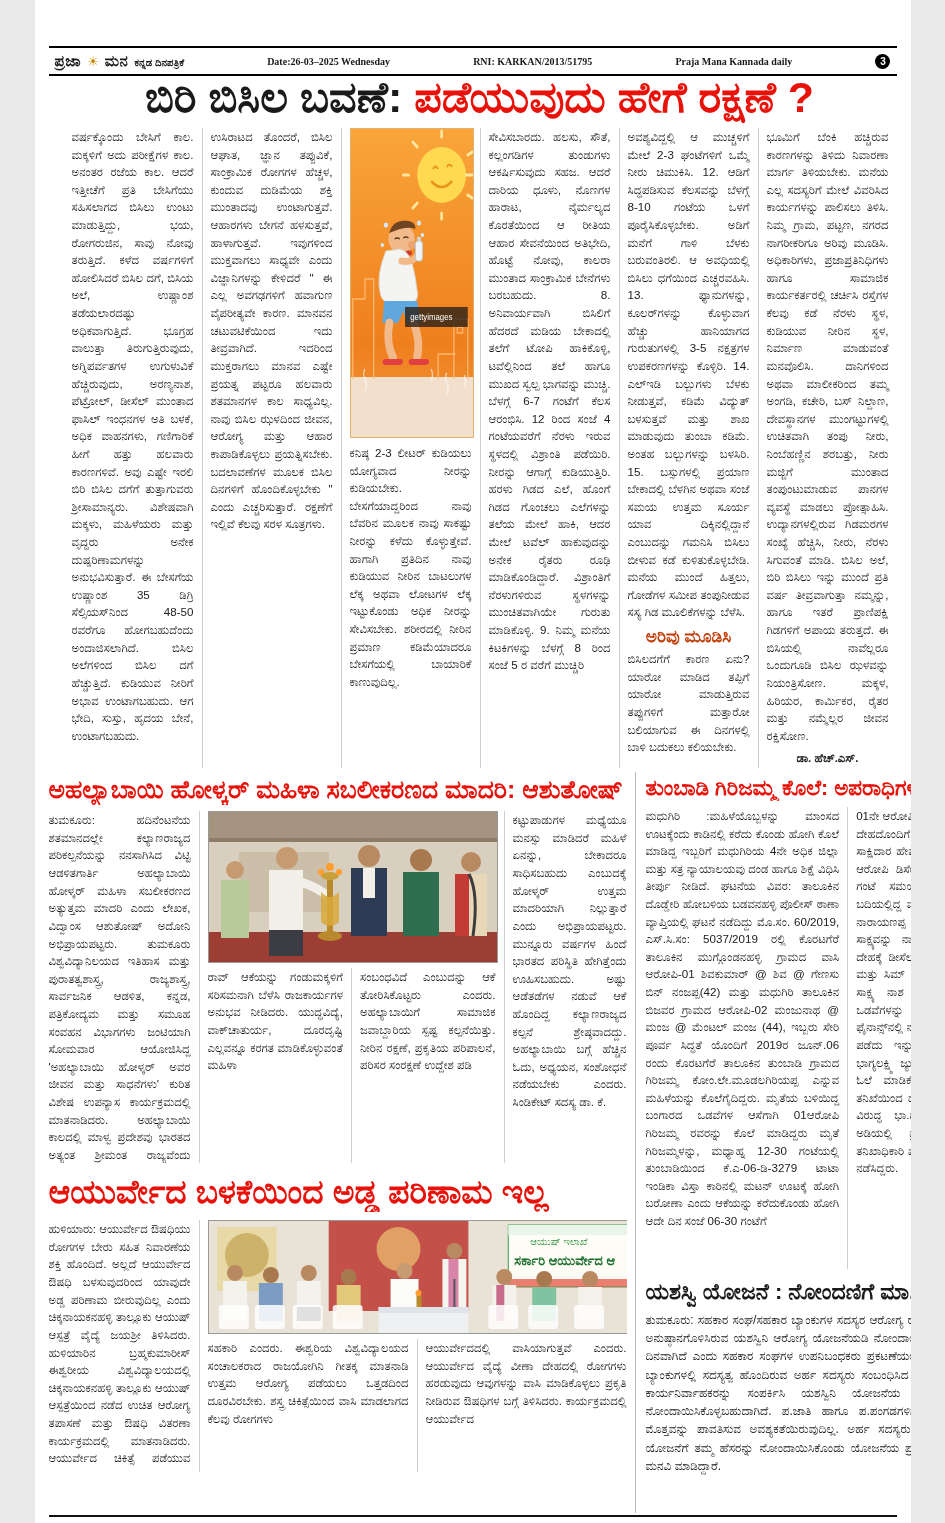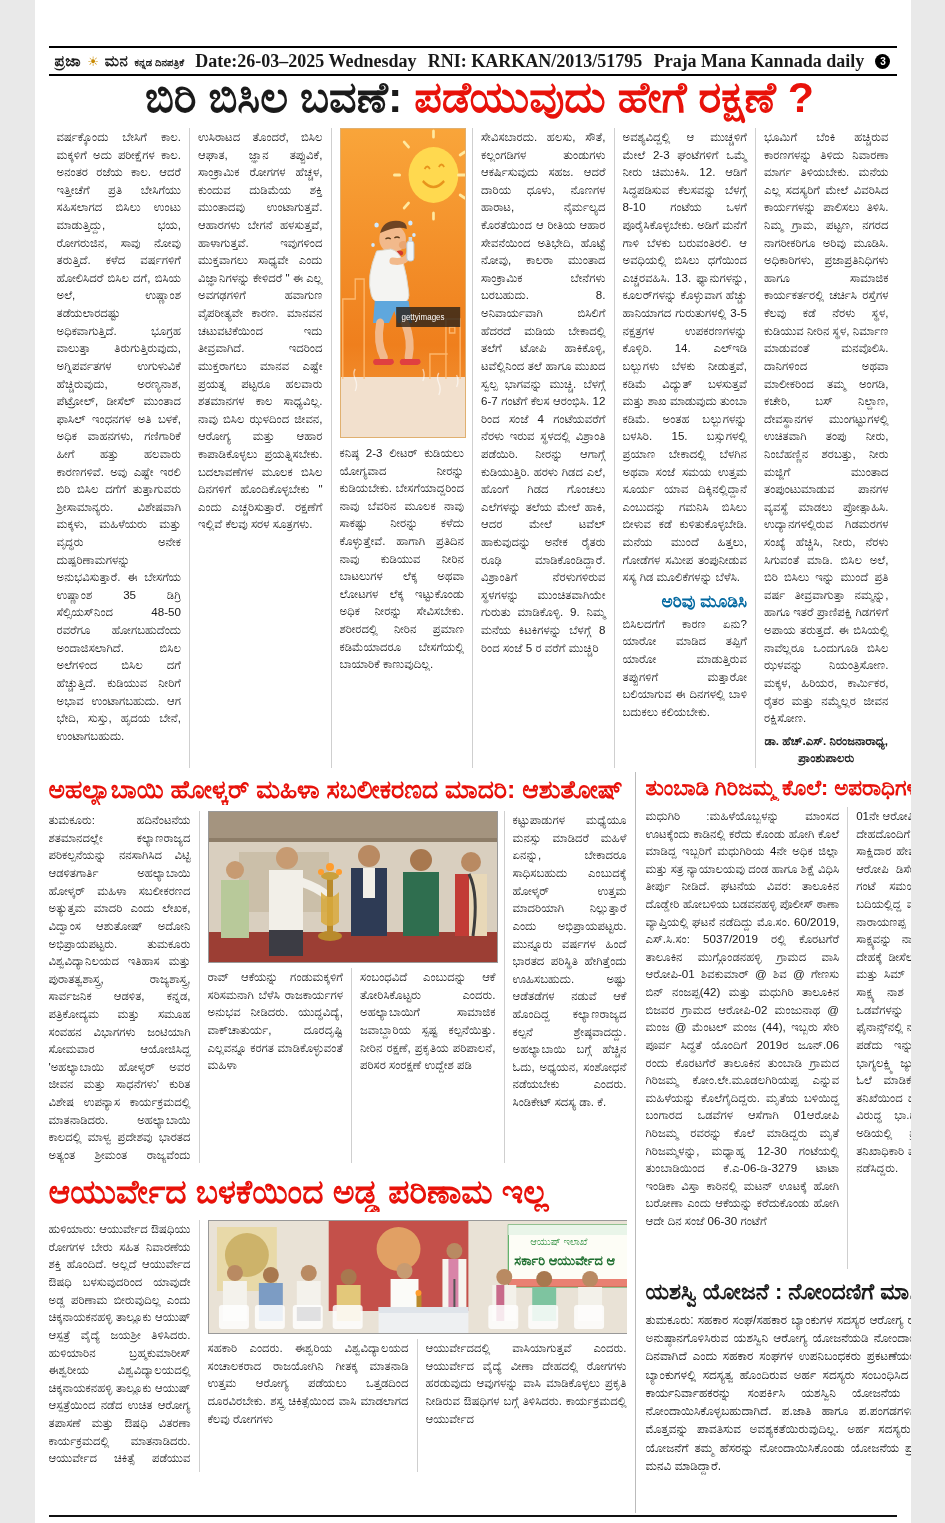--- a/index.html
+++ b/index.html
@@ -7,38 +7,38 @@
         font-family:"Liberation Sans",sans-serif;color:#1a1a1a;overflow:hidden;}
 
   
   .masthead{position:absolute;left:14px;right:14px;top:46px;border-top:2px solid #000;
             border-bottom:2px solid #000;height:26px;display:flex;align-items:center;
             justify-content:space-between;padding:0 6px;}
   .logo{display:flex;align-items:baseline;gap:6px;}
   .logo-main{font-weight:bold;font-size:15px;letter-spacing:.5px;}
   .logo-sun{color:#c98a00;font-size:13px;}
   .logo-sub{font-size:10px;font-weight:bold;}
-  .mast-item{font-size:18px;font-weight:bold;font-family:"Liberation Serif",serif;}
+  .mast-item{font-size:10px;font-weight:bold;font-family:"Liberation Serif",serif;}
   .page-badge{width:15px;height:15px;border-radius:50%;background:#000;color:#fff;
               font-size:10px;font-weight:bold;display:flex;align-items:center;justify-content:center;}
 
   
   .main-headline{position:absolute;top:74px;left:28px;right:14px;text-align:center;
                  font-weight:bold;font-size:43px;line-height:1.1;white-space:nowrap;}
   .hl-red{color:#e8120a;}
 
   
   .btxt{font-size:11.6px;line-height:1.52;text-align:justify;word-break:break-word;}
   .cols{display:flex;}
   .cols>.col{flex:1;padding:0 8px;}
   .cols>.col+.col{border-left:1px solid #cfcfcf;}
 
-  .top-article{position:absolute;top:128px;left:14px;right:14px;height:640px;overflow:hidden;}
+  .top-article{position:absolute;top:128px;left:29px;right:14px;height:640px;overflow:hidden;}
   .cartoon-box{width:100%;height:308px;margin-bottom:6px;border:1px solid #e0b070;}
-  .subhead-red{color:#0369a1;font-weight:bold;font-size:17px;text-align:right;margin:6px 0 3px;}
+  .subhead-red{color:#c2410c;font-weight:bold;font-size:17px;text-align:center;margin:6px 0 3px;}
   .byline{margin-top:6px;font-weight:bold;text-align:center;font-size:11.6px;line-height:1.45;}
 
   
   .sec-head{color:#e8120a;font-weight:bold;white-space:nowrap;overflow:hidden;}
 
   .bottom-zone{position:absolute;top:772px;left:14px;right:14px;bottom:10px;display:flex;}
   .left-strip{width:578px;padding-right:8px;}
   .right-strip{flex:1;border-left:1px solid #bbb;padding-left:10px;display:flex;flex-direction:column;}
 
   .ahalya-head{font-size:25px;line-height:1.25;margin:2px 0 6px;}

